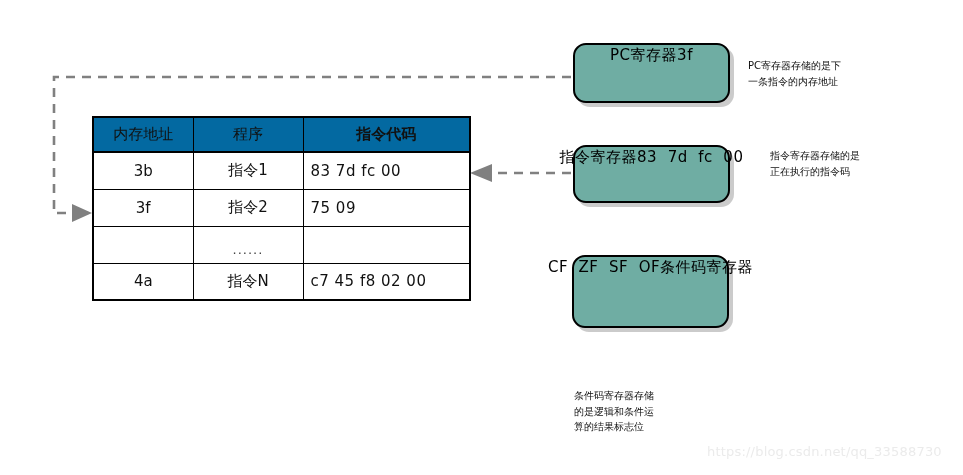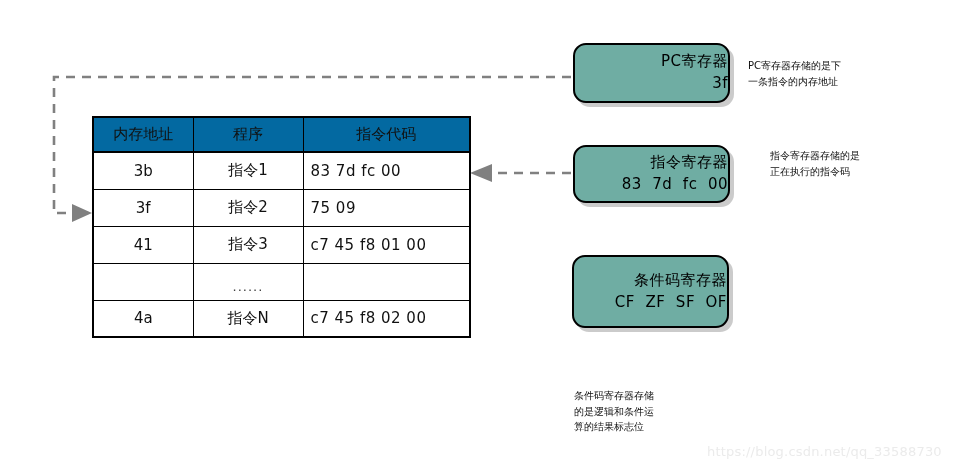--- a/index.html
+++ b/index.html
@@ -49,21 +49,21 @@
     vertical-align: middle;
     box-sizing: border-box;
   }
   #memory-table thead th {
     background: #0369a1;
     border-bottom: 2px solid #000;
     height: 35px;
   }
   #memory-table thead th.c-addr { width: 100px; }
   #memory-table thead th.c-prog { width: 110px; margin-top: 40px; }
-  #memory-table thead th.c-code { width: 167px; }
+  #memory-table thead th.c-code { width: 167px; font-weight: bold; }
   #memory-table td.code-cell {
     text-align: left;
     padding-left: 7px;
     letter-spacing: 0.5px;
   }
   #memory-table td.ellipsis-cell {
     color: #444;
     letter-spacing: 1px;
     font-size: 13px;
     vertical-align: bottom;
@@ -71,22 +71,21 @@
   }
 
   
   .reg-box {
     position: absolute;
     background: #6fada3;
     border: 2.5px solid #000000;
     border-radius: 13px;
     box-shadow: 4px 4px 0 rgba(160,160,160,0.55);
     display: flex;
-    flex-direction: column;
-    align-items: flex-end;
+    align-items: flex-start;
     justify-content: center;
     color: #000000;
     font-size: 15px;
     line-height: 1.45;
     box-sizing: border-box;
   }
   .reg-box .reg-line { white-space: pre; letter-spacing: 0.5px; }
 
   #reg-pc   { left: 573px; top: 43px;  width: 157px; height: 60px; }
   #reg-ir   { left: 573px; top: 145px; width: 157px; height: 58px; }
@@ -145,25 +144,20 @@
         <td>3b</td>
         <td>指令1</td>
         <td class="code-cell">83  7d  fc  00</td>
       </tr>
       <tr>
         <td>3f</td>
         <td>指令2</td>
         <td class="code-cell">75 09</td>
       </tr>
       <tr>
-        <td>41</td>
-        <td>指令3</td>
-        <td class="code-cell">c7  45  f8  01  00</td>
-      </tr>
-      <tr>
         <td></td>
         <td class="ellipsis-cell">......</td>
         <td class="code-cell"></td>
       </tr>
       <tr>
         <td>4a</td>
         <td>指令N</td>
         <td class="code-cell">c7  45  f8  02  00</td>
       </tr>
     </tbody>
@@ -177,22 +171,22 @@
 一条指令的内存地址</div>
 
   <div class="reg-box" id="reg-ir">
     <div class="reg-line">指令寄存器</div>
     <div class="reg-line">83  7d  fc  00</div>
   </div>
   <div class="caption" id="caption-ir">指令寄存器存储的是
 正在执行的指令码</div>
 
   <div class="reg-box" id="reg-cc">
+    <div class="reg-line">CF  ZF  SF  OF</div>
     <div class="reg-line">条件码寄存器</div>
-    <div class="reg-line">CF  ZF  SF  OF</div>
   </div>
   <div class="caption" id="caption-cc">条件码寄存器存储
 的是逻辑和条件运
 算的结果标志位</div>
 
   <div id="watermark">https://blog.csdn.net/qq_33588730</div>
 
 </div>
 
 </body></html>

